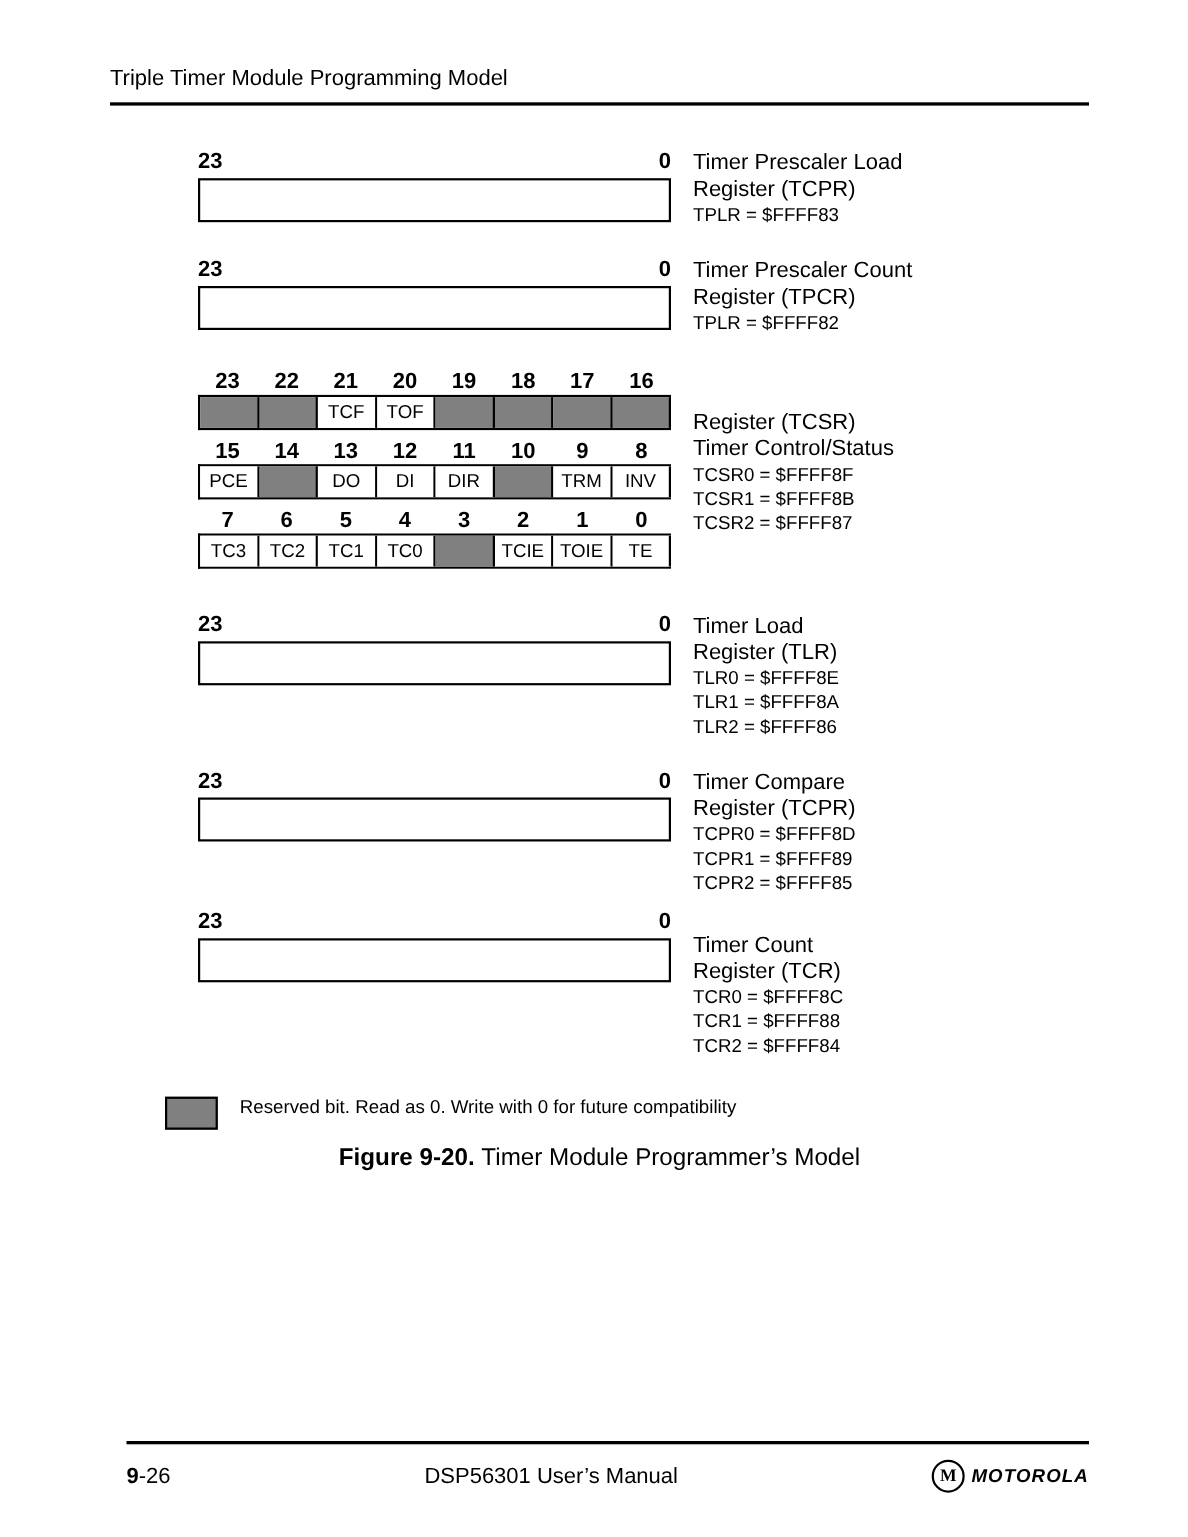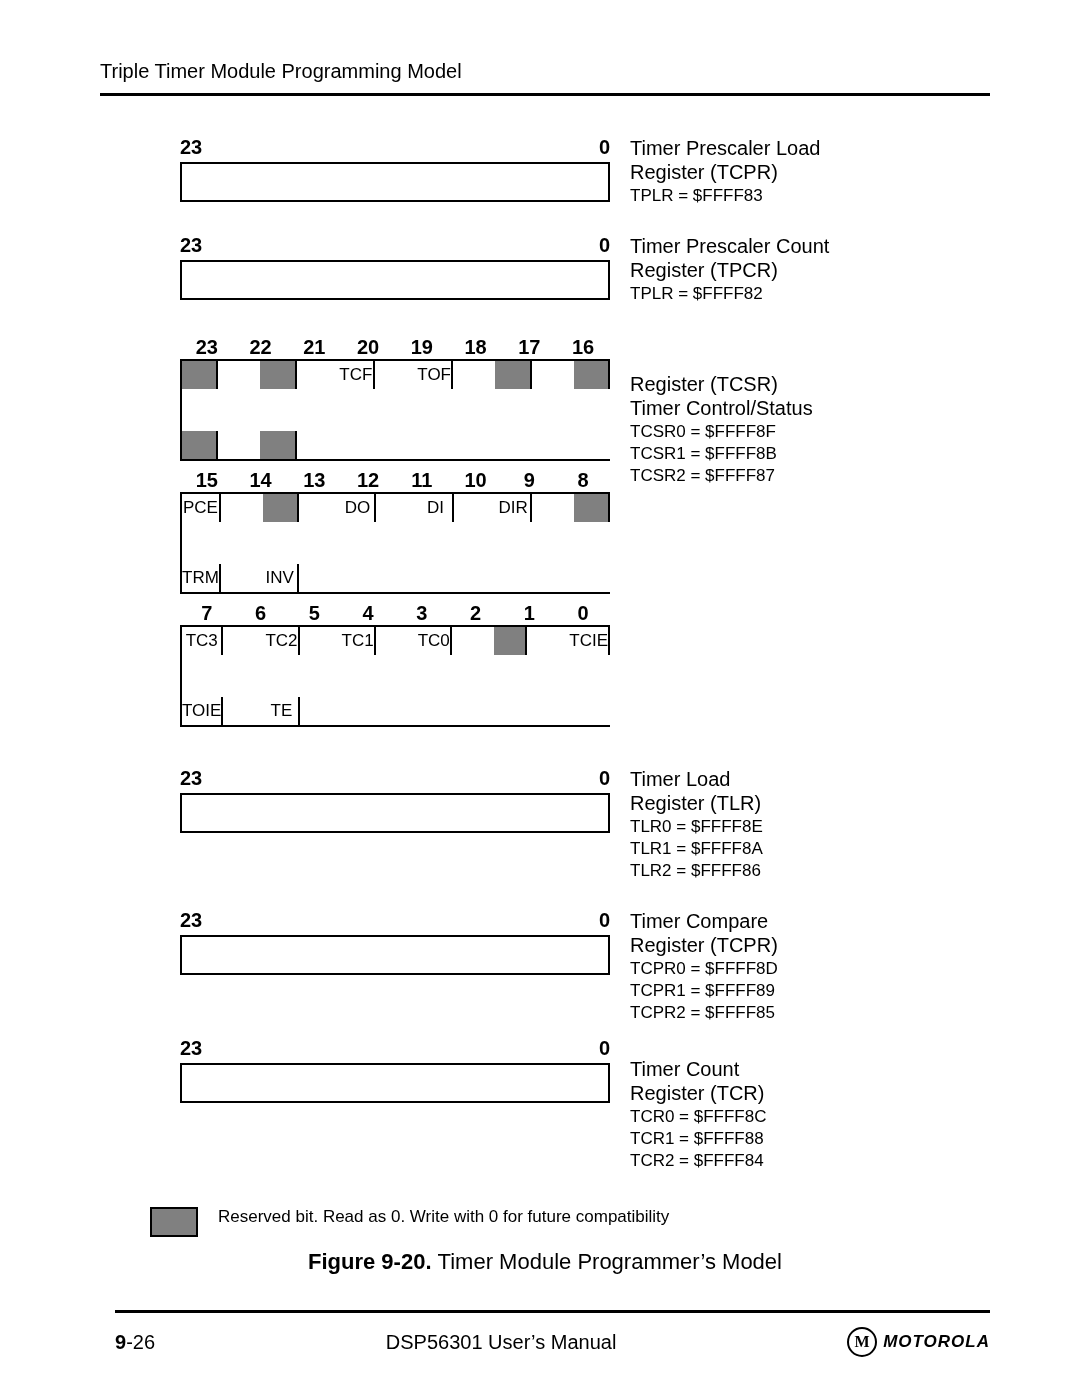--- a/index.html
+++ b/index.html
@@ -69,24 +69,23 @@
   .tcsr-block .bit-nums {
     display: grid;
     grid-template-columns: repeat(8, 1fr);
     font-weight: bold;
     font-size: 20px;
     text-align: center;
     margin-top: 4px;
   }
   .tcsr-block .bit-cells {
     display: grid;
-    grid-template-columns: repeat(6, 1fr);
+    grid-template-columns: repeat(8, 1fr);
     border: 2px solid #000;
     border-right: none;
-    gap: 42px;
   }
   .tcsr-block .cell {
     border-right: 2px solid #000;
     height: 28px;
     display: flex;
     align-items: center;
     justify-content: center;
     font-size: 17px;
     background: #fff;
   }

